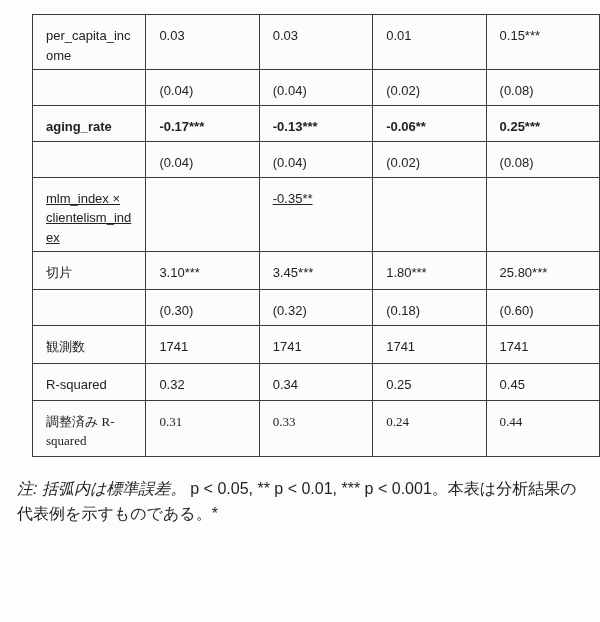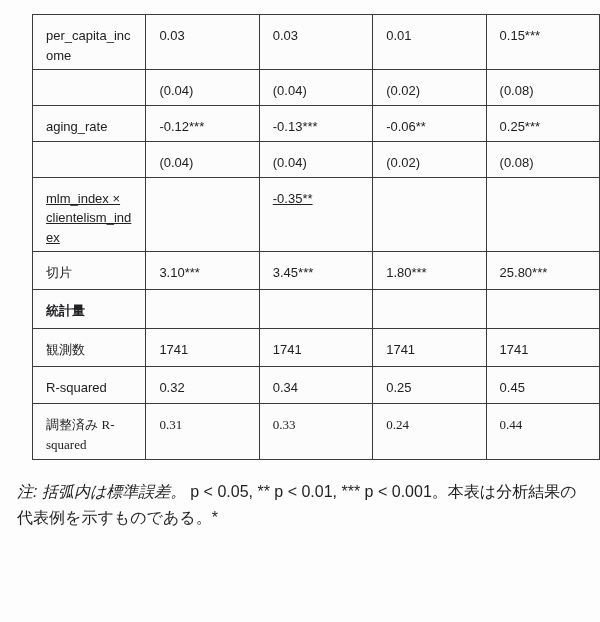--- a/index.html
+++ b/index.html
@@ -30,21 +30,21 @@
     border: 1.5px solid #3b3b3b;
     vertical-align: top;
     padding: 11px 12px 4px 13px;
     font-size: 13px;
     line-height: 1.5;
     overflow-wrap: break-word;
     word-wrap: break-word;
   }
   tr.r0  { height: 55px; }
   tr.r1  { height: 36px; }
-  tr.r2  { height: 36px; }
+  tr.r2  { height: 36px; font-weight: bold; }
   tr.r3  { height: 35px; }
   tr.r4  { height: 73px; text-decoration: underline; }
   tr.r5  { height: 36px; }
   tr.r6  { height: 38px; }
   tr.r7  { height: 35px; }
   tr.r8  { height: 39px; }
   tr.r9  { height: 38px; }
   tr.r10 { height: 37px; }
   tr.r11 { height: 56px; font-family: Liberation Serif, serif; }
   tr.section-row td {
@@ -86,21 +86,21 @@
       </tr>
       <tr class="r1">
         <td></td>
         <td>(0.04)</td>
         <td>(0.04)</td>
         <td>(0.02)</td>
         <td>(0.08)</td>
       </tr>
       <tr class="r2">
         <td>aging_rate</td>
-        <td>-0.12***</td>
+        <td>-0.17***</td>
         <td>-0.13***</td>
         <td>-0.06**</td>
         <td>0.25***</td>
       </tr>
       <tr class="r3">
         <td></td>
         <td>(0.04)</td>
         <td>(0.04)</td>
         <td>(0.02)</td>
         <td>(0.08)</td>
@@ -112,26 +112,26 @@
         <td></td>
         <td></td>
       </tr>
       <tr class="r6">
         <td>切片</td>
         <td>3.10***</td>
         <td>3.45***</td>
         <td>1.80***</td>
         <td>25.80***</td>
       </tr>
-      <tr class="r8 section-row">
-        <td>統計量</td>
+      <tr class="r7">
         <td></td>
-        <td></td>
-        <td></td>
-        <td></td>
+        <td>(0.30)</td>
+        <td>(0.32)</td>
+        <td>(0.18)</td>
+        <td>(0.60)</td>
       </tr>
       <tr class="r9">
         <td>観測数</td>
         <td>1741</td>
         <td>1741</td>
         <td>1741</td>
         <td>1741</td>
       </tr>
       <tr class="r10">
         <td>R-squared</td>

